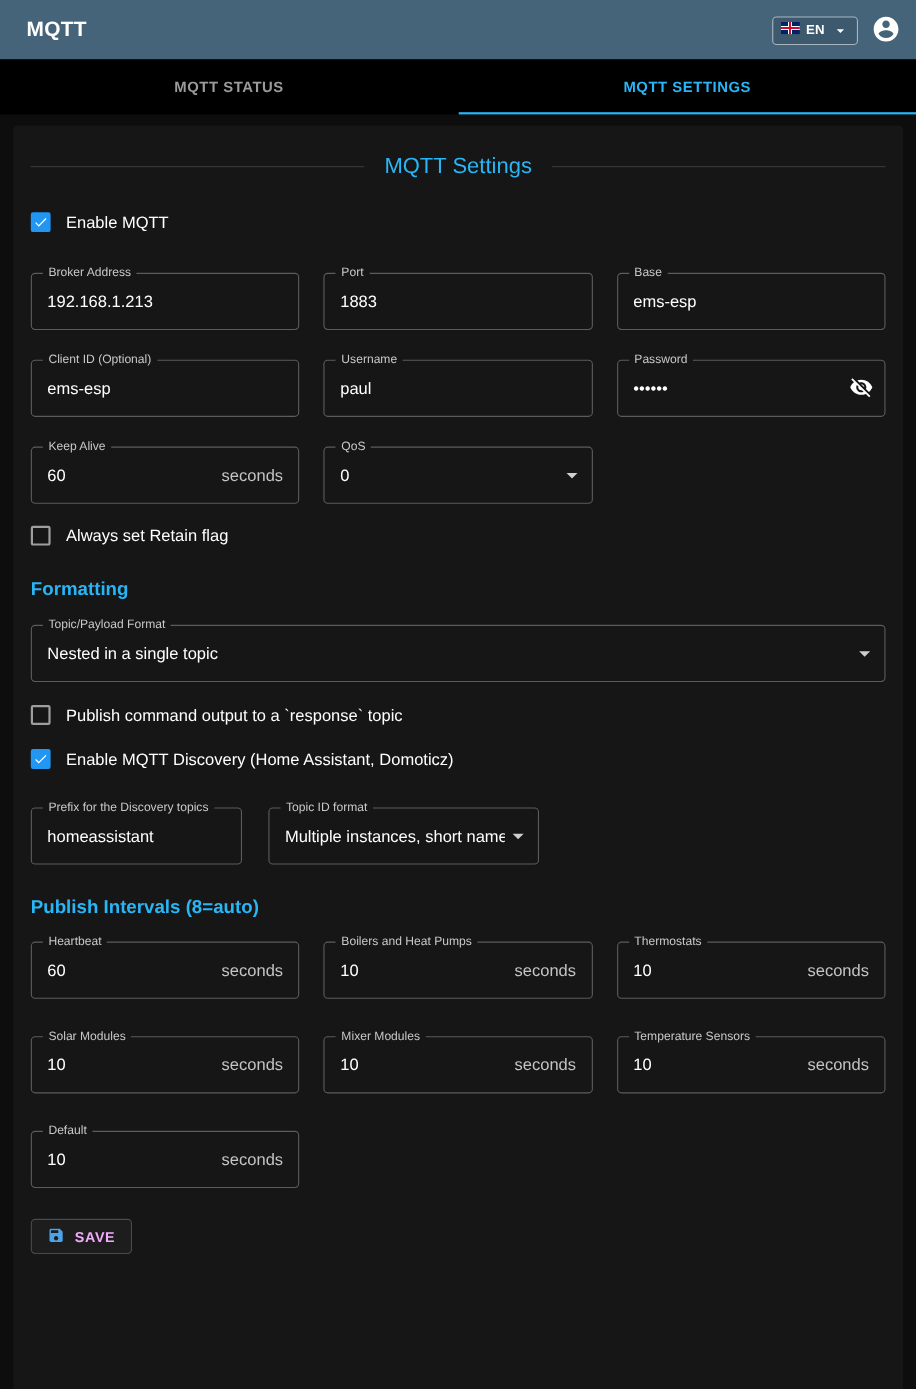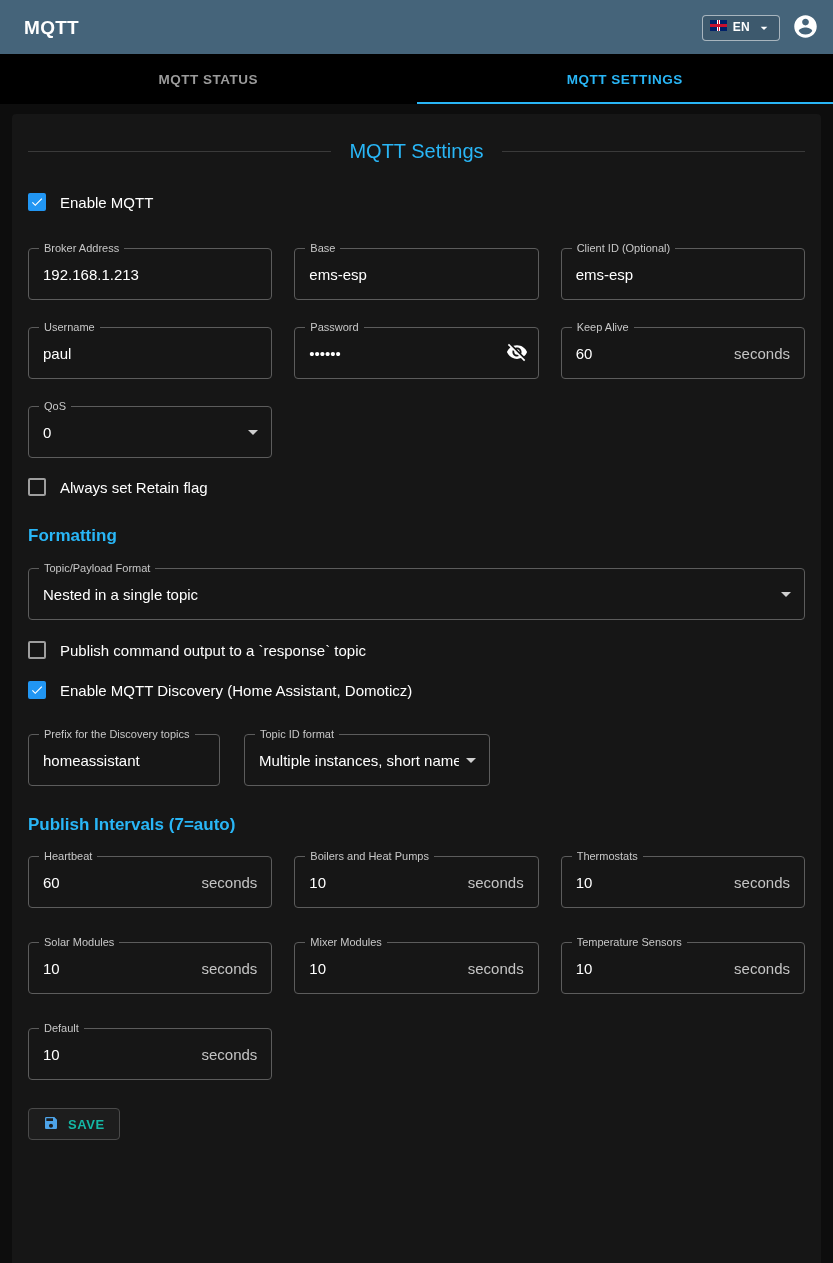--- a/index.html
+++ b/index.html
@@ -111,21 +111,21 @@
   .w-prefix{width:192px;}
   .w-entity{width:246px;}
   .grid3{display:grid;grid-template-columns:repeat(3,1fr);column-gap:22px;row-gap:34px;margin-top:20px;}
   
   .save-btn{
     margin-top:28px;display:inline-flex;align-items:center;gap:9px;
     background:#1d1d1d;border:1px solid #4a4a4a;border-radius:4px;height:32px;
     padding:0 14px;cursor:pointer;color:#fff;font-family:inherit;
   }
   .save-btn svg{width:16px;height:16px;fill:#4da3e8;}
-  .save-label{font-size:13px;font-weight:600;letter-spacing:.6px;color:#14b8a6;}
+  .save-label{font-size:13px;font-weight:600;letter-spacing:.6px;color:#f0abfc;}
 </style>
 </head>
 <body>
 
 <div class="page">
 
   <div class="appbar">
     <div class="appbar-title">MQTT</div>
     <div class="appbar-right">
       <button class="lang-btn">
@@ -165,20 +165,24 @@
       </span>
       <span class="cb-label">Enable MQTT</span>
     </div>
 
     
     <div class="grid2">
       <div class="field">
         <span class="flabel">Broker Address</span>
         <input value="192.168.1.213" style="">
       </div>
+      <div class="field">
+        <span class="flabel">Port</span>
+        <input value="1883" style="">
+      </div>
 
       <div class="field">
         <span class="flabel">Base</span>
         <input value="ems-esp" style="">
       </div>
       <div class="field">
         <span class="flabel">Client ID (Optional)</span>
         <input value="ems-esp" style="">
       </div>
 
@@ -256,21 +260,21 @@
         <span class="fvalue">Multiple instances, short name</span>
         <span class="caret">
           <svg viewBox="0 0 24 24">
               <path d="M7 10l5 5 5-5z"></path>
             </svg>
         </span>
       </div>
     </div>
 
     
-    <h2 class="subheading intervals">Publish Intervals (7=auto)</h2>
+    <h2 class="subheading intervals">Publish Intervals (8=auto)</h2>
 
     <div class="grid3">
       <div class="field">
         <span class="flabel">Heartbeat</span>
         <input value="60" style="">
         <span class="suffix">seconds</span>
       </div>
       <div class="field">
         <span class="flabel">Boilers and Heat Pumps</span>
         <input value="10" style="">

